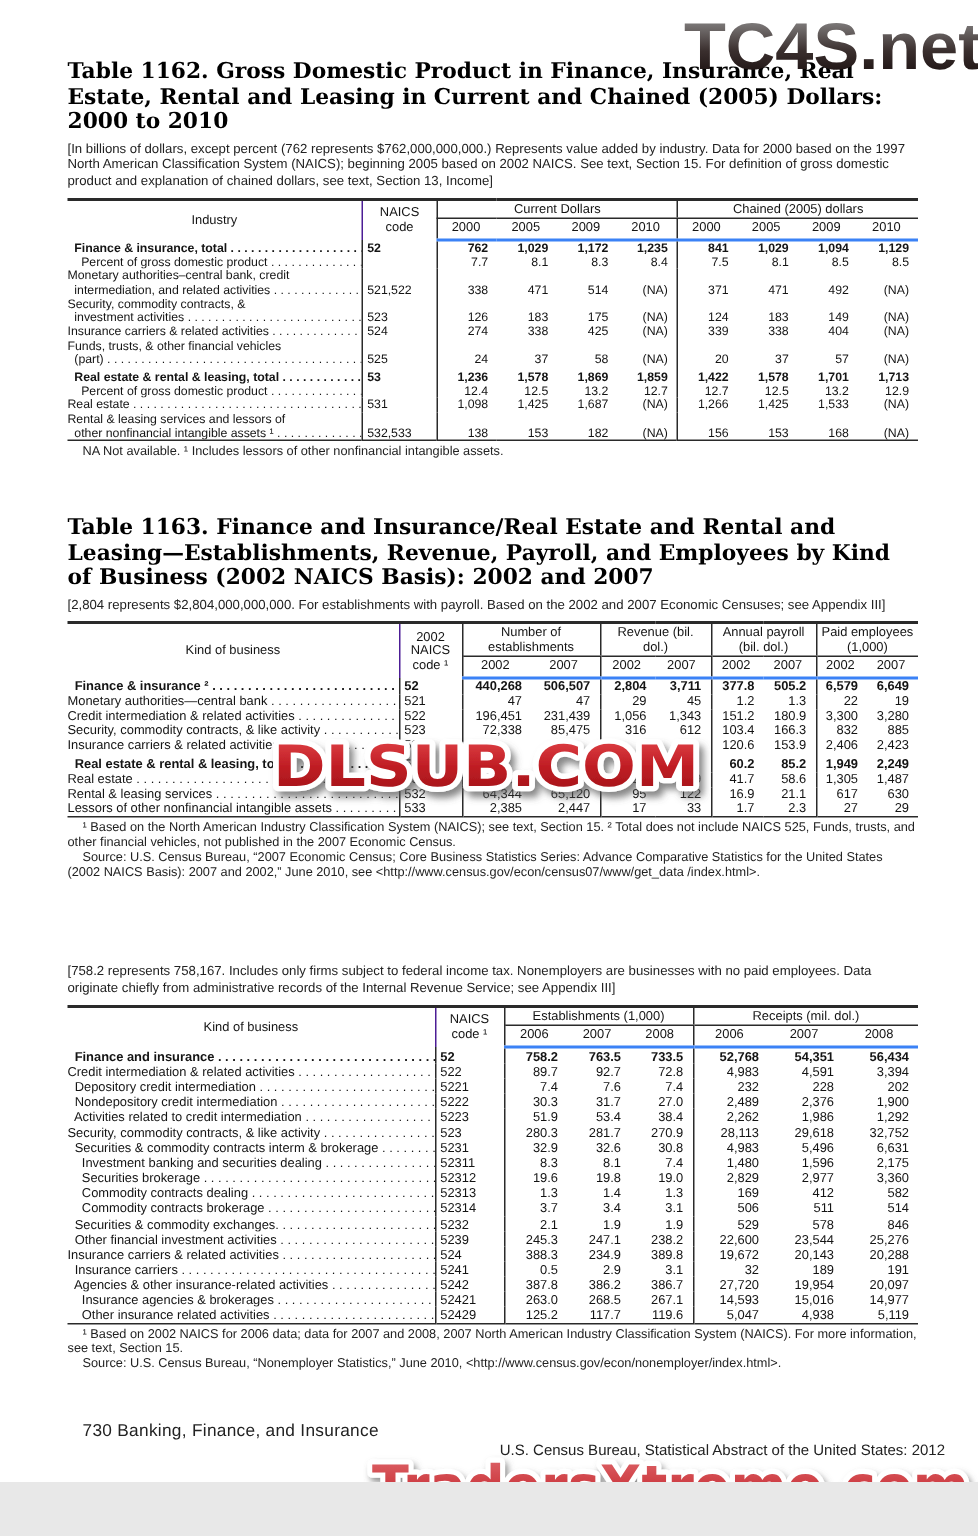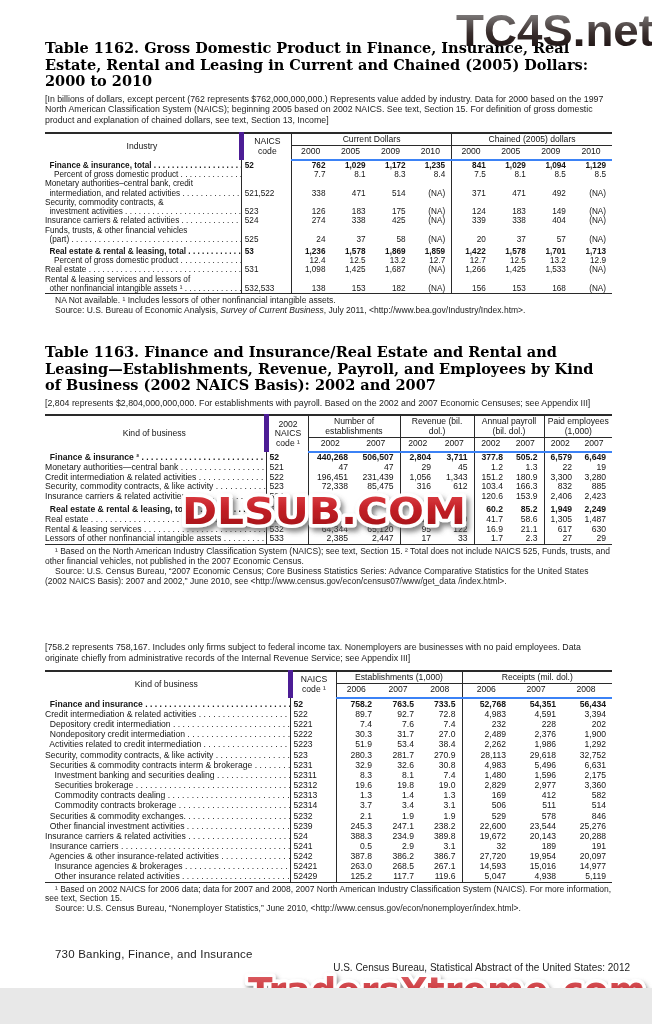--- a/index.html
+++ b/index.html
@@ -4,21 +4,21 @@
 <style>
   html,body{margin:0;padding:0;background:#e8e8e8;}
   .page{position:relative;width:652px;height:988px;background:#ffffff;overflow:hidden;
         font-family:"Liberation Sans",sans-serif;color:#141414;}
   .sec{position:absolute;left:45px;width:567px;}
   .title{font-family:"DejaVu Serif",serif;font-weight:bold;font-size:14.5px;line-height:16.5px;color:#000;}
   .note{font-size:8.8px;line-height:10.8px;margin-top:4px;color:#222;}
   table.stat{border-collapse:collapse;table-layout:fixed;width:100%;margin-top:6px;
              border-top:2px solid #2a2a2a;border-bottom:1.5px solid #2a2a2a;font-size:8.6px;color:#141414;}
   table.stat th{font-weight:normal;text-align:center;padding:1px 2px;line-height:9.6px;vertical-align:middle;}
-  .h-code{border-left:5px solid #4c1d95;border-right:1px solid #2a2a2a;margin-top:24px;}
+  .h-code{border-left:1px solid #4c1d95;border-right:1px solid #2a2a2a;margin-top:24px;}
   .h-group{border-bottom:1px solid #2a2a2a;}
   .gsep{border-left:1px solid #2a2a2a;}
   thead tr.years th{border-bottom:2px solid #3b82f6;padding:1px 4px 2px 2px;}
   tbody td{vertical-align:bottom;padding:0;}
   .c-label{overflow:hidden;}
   .c-label .line{white-space:pre;overflow:hidden;}
   .c-label .leader::after{content:" . . . . . . . . . . . . . . . . . . . . . . . . . . . . . . . . . . . . . . . . . . . . . . . . . . . . . . . . . . . . . . . .";}
   .c-code{border-left:1px solid #2a2a2a;border-right:1px solid #2a2a2a;padding:0 0 0 3px;white-space:nowrap;overflow:hidden;}
   .c-val{text-align:right;padding-right:6px;white-space:nowrap;}
   .c-val.gsep{border-left:1px solid #2a2a2a;}
@@ -214,21 +214,20 @@
             <td class="c-val">(NA)</td>
             <td class="c-val gsep">156</td>
             <td class="c-val">153</td>
             <td class="c-val">168</td>
             <td class="c-val">(NA)</td>
           </tr>
         </tbody>
     </table>
     <div class="fnblock">
       <div class="fn">NA Not available. ¹ Includes lessors of other nonfinancial intangible assets.</div>
-      <div class="fn"><span>Source: U.S. Bureau of Economic Analysis, </span><span class="it">Survey of Current Business</span><span>, July 2011, &lt;http://www.bea.gov/Industry/Index.htm&gt;.</span></div>
     </div>
   </div>
 
   <div class="sec" style="top:344px;">
     <div class="title" style="width:566px;">Table 1163. Finance and Insurance/Real Estate and Rental and Leasing—Establishments, Revenue, Payroll, and Employees by Kind of Business (2002 NAICS Basis): 2002 and 2007</div>
     <div class="note">[2,804 represents $2,804,000,000,000. For establishments with payroll. Based on the 2002 and 2007 Economic Censuses; see Appendix III]</div>
     <table class="stat" id="t1163">
       <colgroup>
         <col style="width:221px">
           <col style="width:42px">

